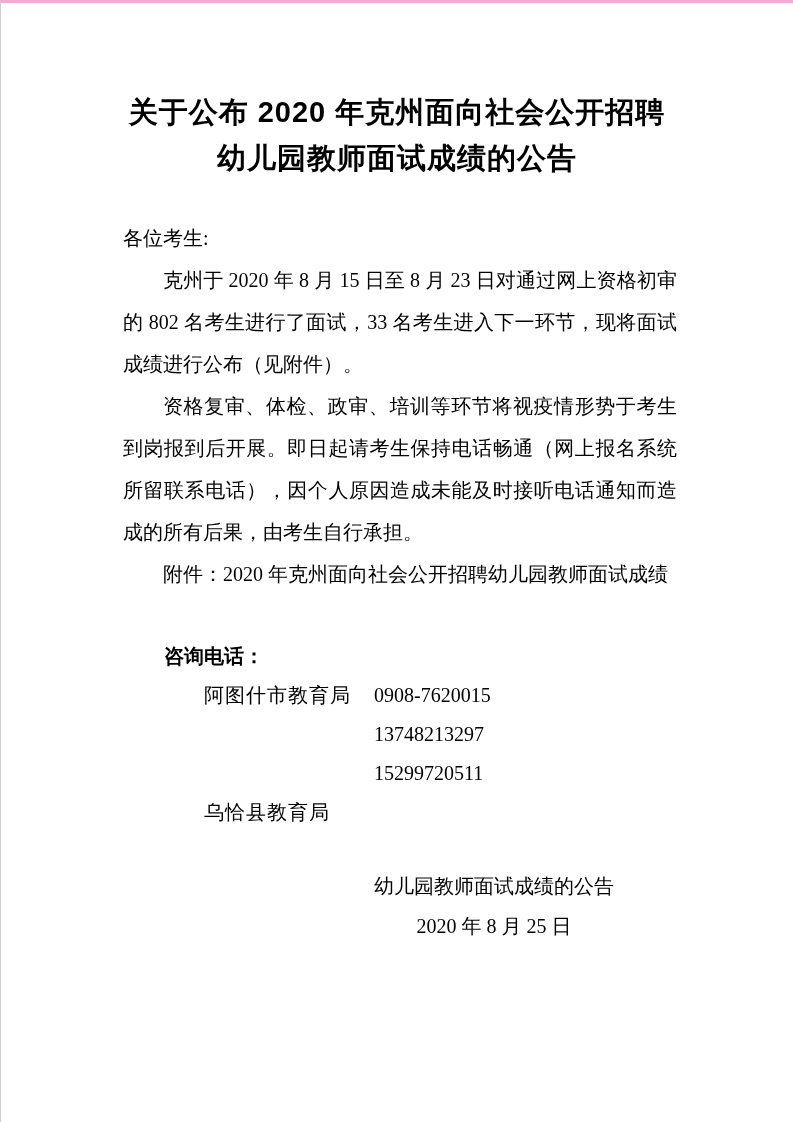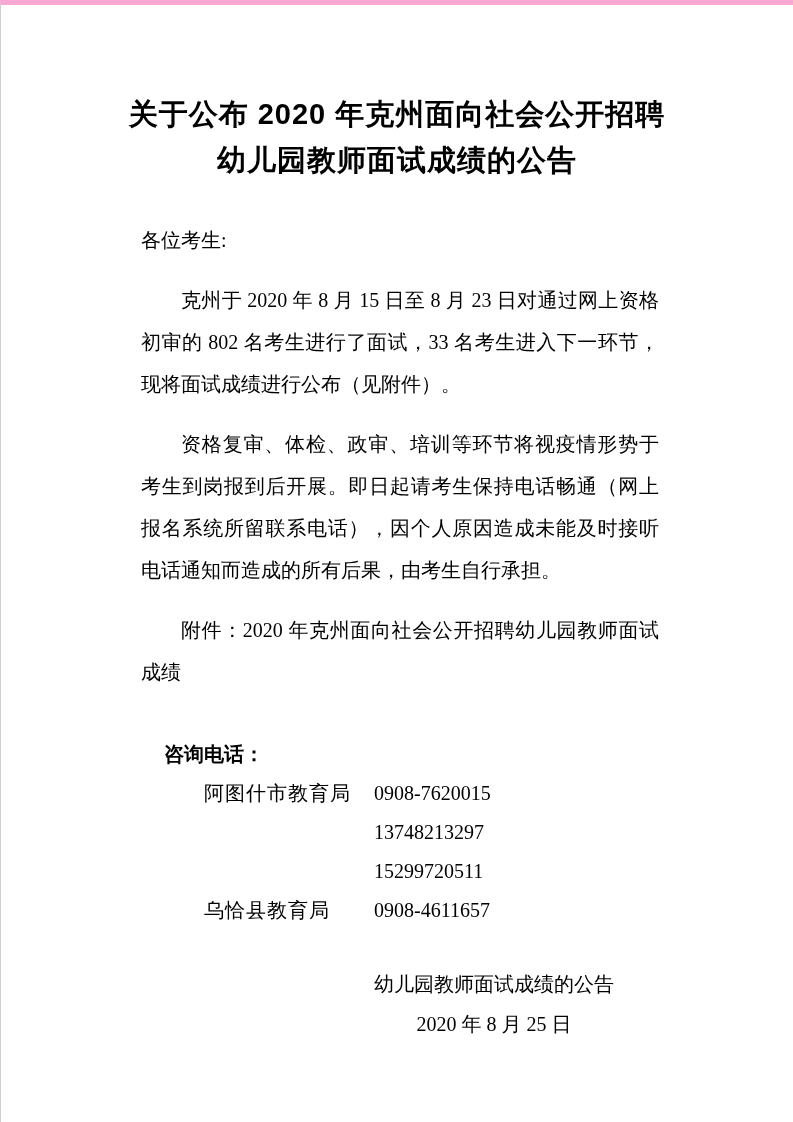--- a/index.html
+++ b/index.html
@@ -6,21 +6,21 @@
     margin: 0;
     padding: 0;
     background: #ffffff;
   }
   .page {
     position: relative;
     width: 793px;
     height: 1122px;
     box-sizing: border-box;
     background: #ffffff;
-    border-top: 5px solid #f9a8d4;
+    border-top: 3px solid #f9a8d4;
     border-left: 1px solid #cfcfcf;
     color: #000000;
     font-family: "Liberation Serif", "DejaVu Serif", serif;
     overflow: hidden;
   }
   .title {
     margin: 86px 60px 0 60px;
     text-align: center;
     font-size: 29px;
     font-weight: bold;
@@ -32,21 +32,21 @@
     display: block;
   }
   .body-block {
     margin: 36px 115px 0 122px;
     width: 554px;
     font-size: 20px;
     line-height: 42px;
     text-align: justify;
   }
   .body-block p {
-    margin: 18px;
+    margin: 0;
   }
   .para {
     text-indent: 2em;
   }
   .contact {
     margin: 42px 0 0 163px;
     font-size: 20px;
     line-height: 39px;
   }
   .contact-heading {
@@ -99,21 +99,20 @@
     <div class="contact-row">
       <span class="contact-org"></span>
       <span class="contact-number">13748213297</span>
     </div>
     <div class="contact-row">
       <span class="contact-org"></span>
       <span class="contact-number">15299720511</span>
     </div>
     <div class="contact-row">
       <span class="contact-org">乌恰县教育局</span>
-      <span class="contact-number">0908-4611657</span>
     </div>
   </div>
 
   <div class="signature">
     <div class="sig-org">幼儿园教师面试成绩的公告</div>
     <div class="sig-date">2020 年 8 月 25 日</div>
   </div>
 
 </div>
 

